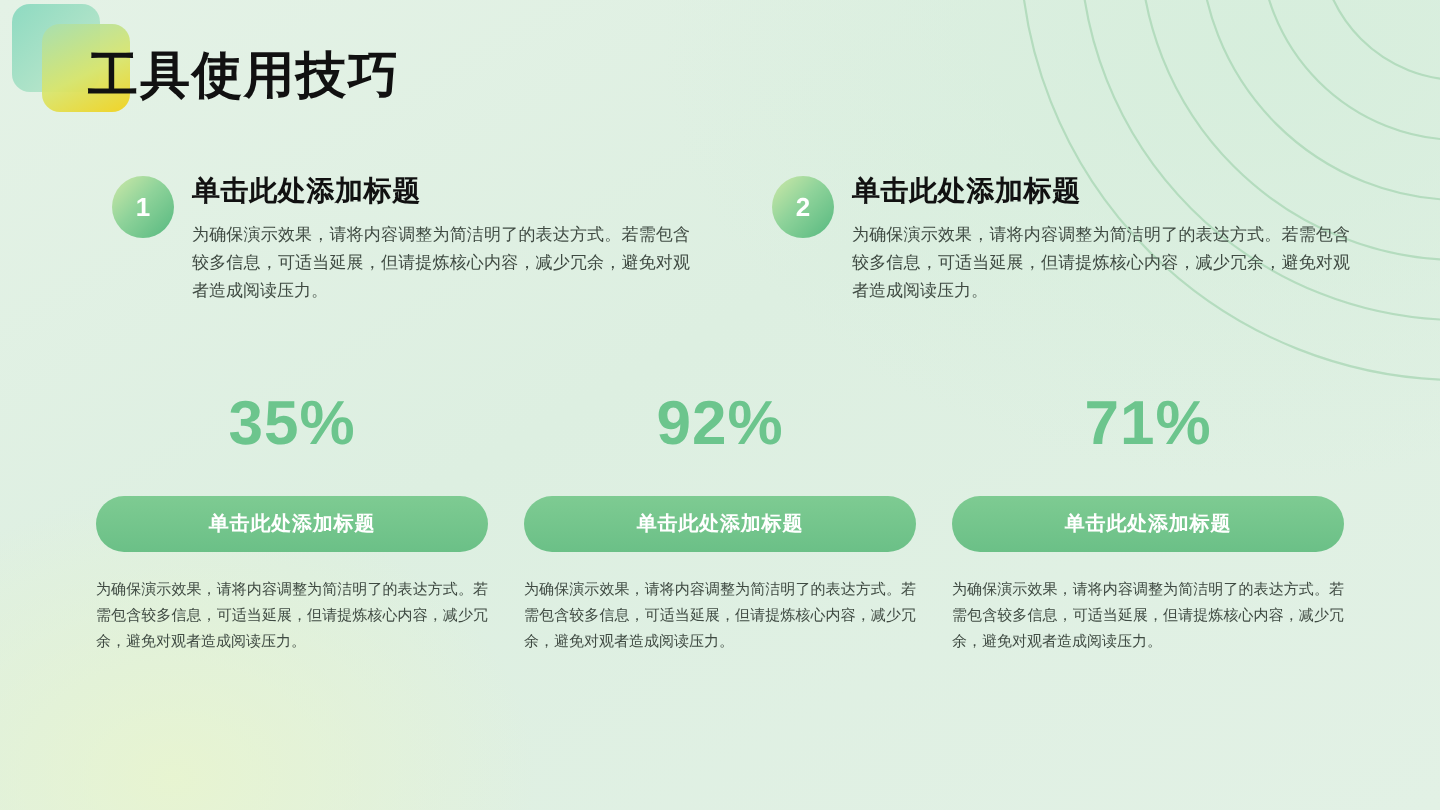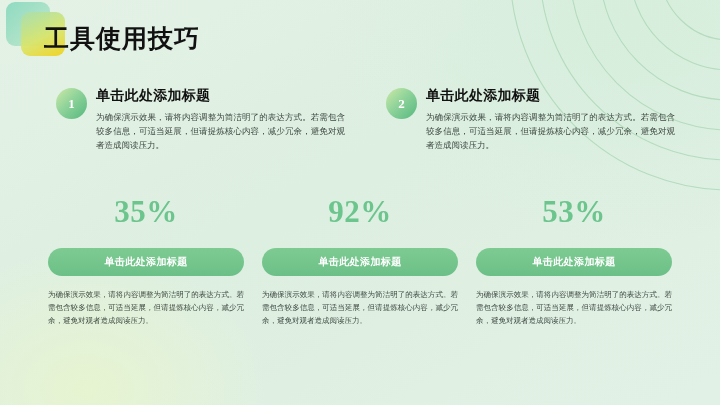--- a/index.html
+++ b/index.html
@@ -19,21 +19,20 @@
   
   .slide {
     position: relative;
     width: 720px;
     height: 405px;
     overflow: hidden;
     background:
       radial-gradient(ellipse 260px 200px at 12% 96%, rgba(233,245,206,0.85) 0%, rgba(233,245,206,0) 70%),
       radial-gradient(ellipse 420px 300px at 88% 6%, rgba(214,238,220,0.9) 0%, rgba(214,238,220,0) 72%),
       linear-gradient(150deg, #e4f2e6 0%, #ddefe1 45%, #e2f1e5 100%);
-    font-family: Liberation Serif, serif;
   }
 
   
   .arcs {
     position: absolute;
     top: -150px;
     right: -130px;
     width: 420px;
     height: 420px;
     pointer-events: none;
@@ -231,20 +230,20 @@
       <div class="stat-desc">为确保演示效果，请将内容调整为简洁明了的表达方式。若需包含较多信息，可适当延展，但请提炼核心内容，减少冗余，避免对观者造成阅读压力。</div>
     </div>
 
     <div class="stat s2">
       <div class="stat-value">92%</div>
       <div class="pill">单击此处添加标题</div>
       <div class="stat-desc">为确保演示效果，请将内容调整为简洁明了的表达方式。若需包含较多信息，可适当延展，但请提炼核心内容，减少冗余，避免对观者造成阅读压力。</div>
     </div>
 
     <div class="stat s3">
-      <div class="stat-value">53%</div>
+      <div class="stat-value">71%</div>
       <div class="pill">单击此处添加标题</div>
       <div class="stat-desc">为确保演示效果，请将内容调整为简洁明了的表达方式。若需包含较多信息，可适当延展，但请提炼核心内容，减少冗余，避免对观者造成阅读压力。</div>
     </div>
 
   </div>
 
 </div>
 
 </body></html>

